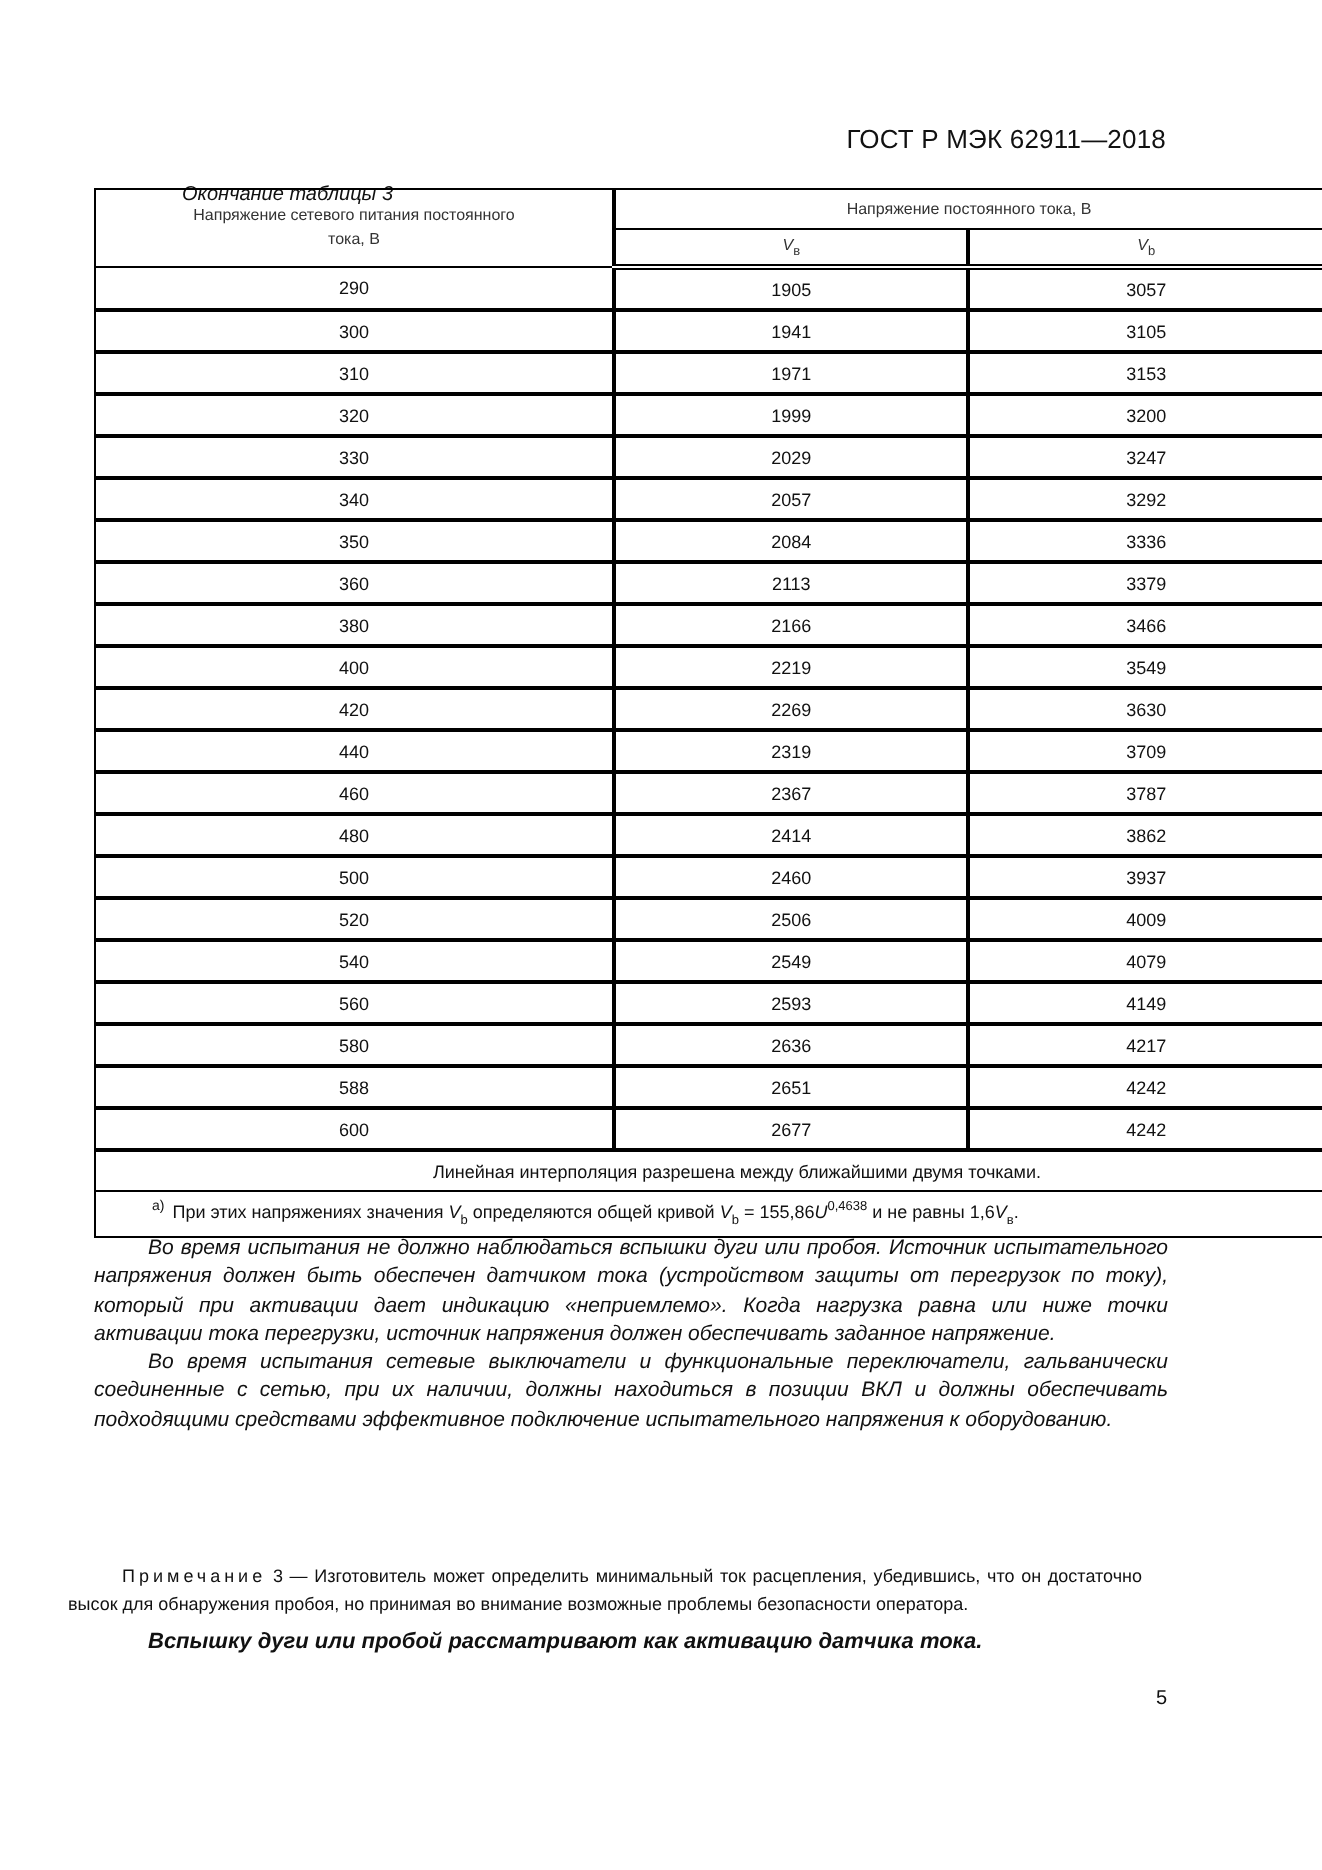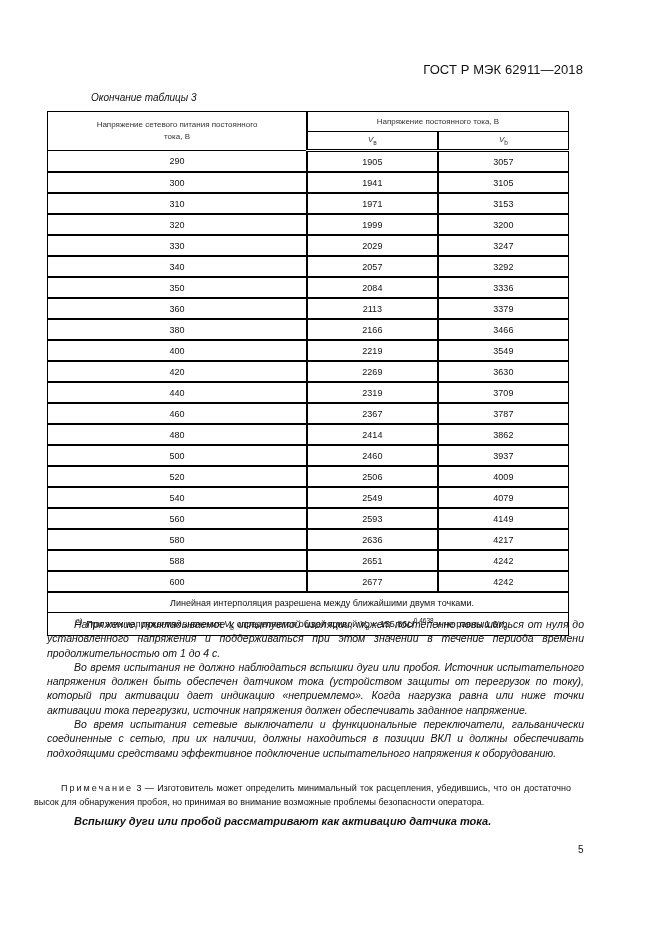--- a/index.html
+++ b/index.html
@@ -9,21 +9,21 @@
     }
     .doc-code {
       position: absolute; top: 62px; right: 78px;
       font-weight: normal; font-size: 13px; letter-spacing: 0.1px;
     }
     .caption {
       position: absolute; top: 92px; left: 47px;
       font-style: italic; font-size: 10px; margin-left: 44px;
     }
     table.data {
-      position: absolute; top: 111px; left: 47px; width: 522px;
+      position: absolute; top: 94px; left: 47px; width: 615px;
       border-collapse: collapse; font-size: 9px; table-layout: fixed;
     }
     table.data td, table.data th {
       border: 1px solid #000; text-align: center; font-weight: normal;
       padding: 0; height: 19px; vertical-align: middle;
     }
     table.data th { font-size: 8px; color: #333; }
     table.data .c1 { width: 178px; }
     table.data .c2 { width: 177px; border-left-width: 2px; }
     table.data .c3 { width: 178px; border-left-width: 2px; }
@@ -189,21 +189,20 @@
     </tr>
     <tr>
       <td colspan="3" class="fn-cell">
         <span class="fn-mark">а)</span><span>При этих напряжениях значения </span><span class="var">V</span><sub class="s">b</sub><span> определяются общей кривой </span><span class="var">V</span><sub class="s">b</sub><span> = 155,86</span><span class="var">U</span><sup class="s">0,4638</sup><span> и не равны 1,6</span><span class="var">V</span><sub class="s">в</sub><span>.</span>
       </td>
     </tr>
   </tfoot>
 </table>
 
 <div class="body-text">
-  <p>Напряжение, прикладываемое к испытуемой изоляции, может постепенно повышаться от нуля до установленного напряжения и поддерживаться при этом значении в течение периода времени продолжительностью от 1 до 4 с.</p>
   <p>Во время испытания не должно наблюдаться вспышки дуги или пробоя. Источник испытательного напряжения должен быть обеспечен датчиком тока (устройством защиты от перегрузок по току), который при активации дает индикацию «неприемлемо». Когда нагрузка равна или ниже точки активации тока перегрузки, источник напряжения должен обеспечивать заданное напряжение.</p>
   <p>Во время испытания сетевые выключатели и функциональные переключатели, гальванически соединенные с сетью, при их наличии, должны находиться в позиции ВКЛ и должны обеспечивать подходящими средствами эффективное подключение испытательного напряжения к оборудованию.</p>
 </div>
 
 <div class="note">
   <p><span class="label">Примечание</span><span> 3 — Изготовитель может определить минимальный ток расцепления, убедившись, что он достаточно высок для обнаружения пробоя, но принимая во внимание возможные проблемы безопасности оператора.</span></p>
 </div>
 
 <div class="final">Вспышку дуги или пробой рассматривают как активацию датчика тока.</div>
 

